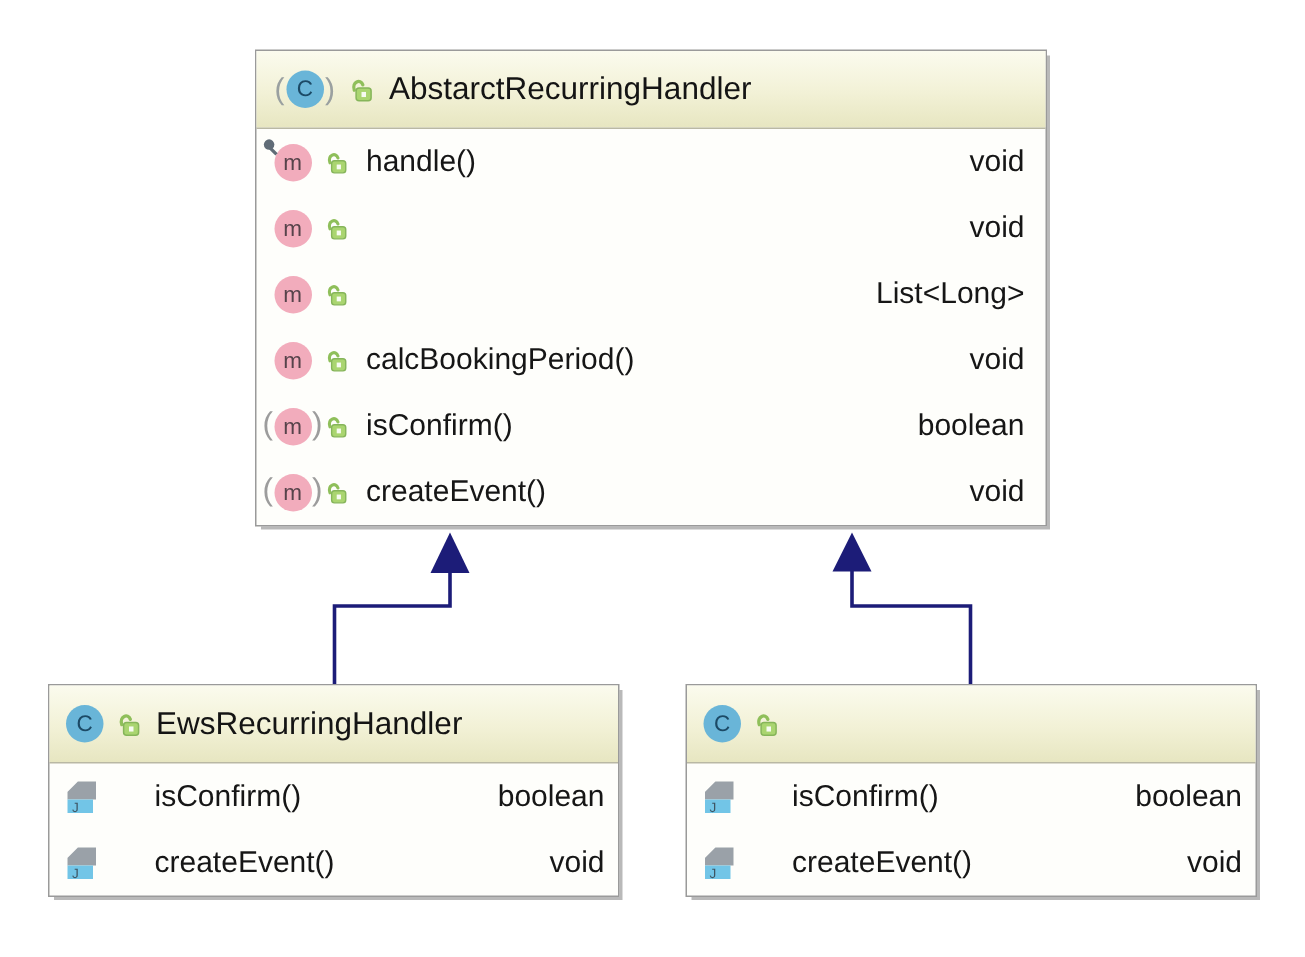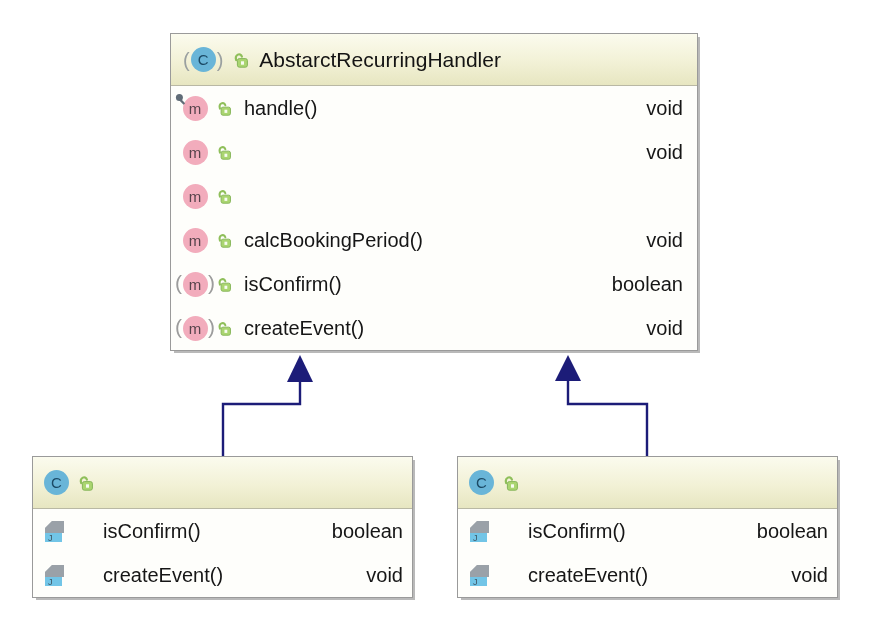--- a/index.html
+++ b/index.html
@@ -144,20 +144,21 @@
         <span class="m-wrap">
           <span class="m-circle">m</span>
         </span>
         <span class="lock-icon">
           <svg width="16" height="16" viewBox="0 0 17 17">
               <path d="M4.2 9.1 C2.4 3.6, 8.4 1.2, 9.9 5.6" fill="none" stroke="#8fbf5a" stroke-width="2.2" stroke-linecap="round"></path>
               <rect x="5.4" y="7.6" width="10" height="8.6" rx="2" fill="#aad570" stroke="#86b55a" stroke-width="1"></rect>
               <rect x="9" y="10.3" width="3" height="3.4" fill="#ffffff" opacity="0.9"></rect>
             </svg>
         </span>
+        <span class="mtype">List&lt;Long&gt;</span>
       </div>
 
       <div class="row">
         <span class="m-wrap">
           <span class="m-circle">m</span>
         </span>
         <span class="lock-icon">
           <svg width="16" height="16" viewBox="0 0 17 17">
               <path d="M4.2 9.1 C2.4 3.6, 8.4 1.2, 9.9 5.6" fill="none" stroke="#8fbf5a" stroke-width="2.2" stroke-linecap="round"></path>
               <rect x="5.4" y="7.6" width="10" height="8.6" rx="2" fill="#aad570" stroke="#86b55a" stroke-width="1"></rect>
@@ -210,20 +211,21 @@
       <span class="c-wrap">
         <span class="c-circle">C</span>
       </span>
       <span class="lock-icon">
         <svg width="17" height="17" viewBox="0 0 17 17">
             <path d="M4.2 9.1 C2.4 3.6, 8.4 1.2, 9.9 5.6" fill="none" stroke="#8fbf5a" stroke-width="2.2" stroke-linecap="round"></path>
             <rect x="5.4" y="7.6" width="10" height="8.6" rx="2" fill="#aad570" stroke="#86b55a" stroke-width="1"></rect>
             <rect x="9" y="10.3" width="3" height="3.4" fill="#ffffff" opacity="0.9"></rect>
           </svg>
       </span>
+      <span class="box-title">EwsRecurringHandler</span>
     </div>
     <div class="rows">
       <div class="row sub-row">
         <span class="java-icon">
           <svg width="21" height="23" viewBox="0 0 21 23">
             <polygon points="1,8 8,1 8,8" fill="#c9ced2"></polygon>
             <polygon points="8,1 20,1 20,13 1,13 1,8" fill="#9aa1a8"></polygon>
             <rect x="1" y="13" width="17" height="9" fill="#72c5e7"></rect>
             <text x="4" y="21" font-size="9" fill="#3f5563" font-family="Liberation Sans, sans-serif">J</text>
           </svg>

